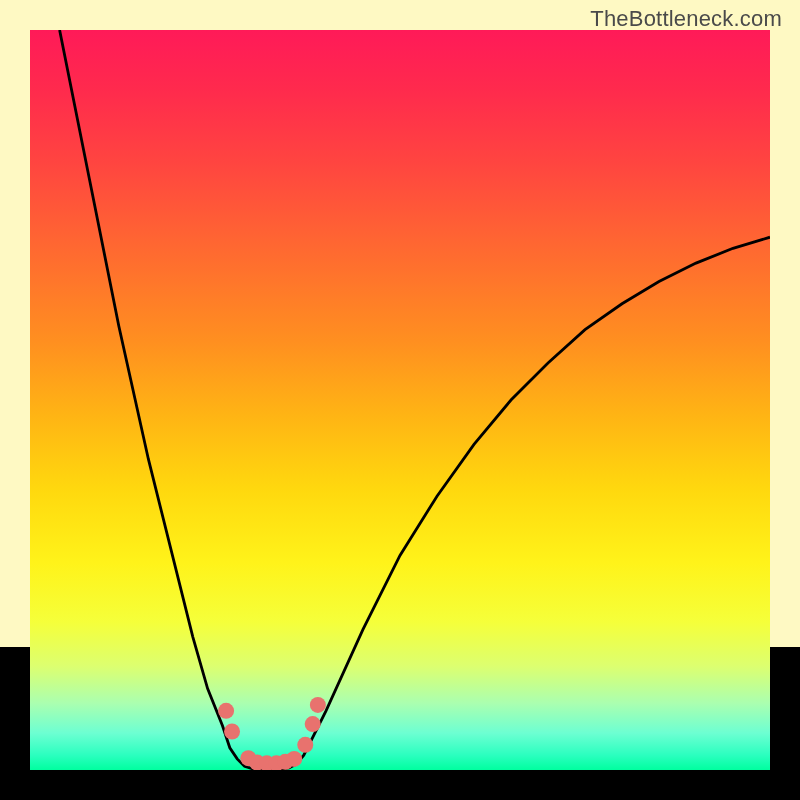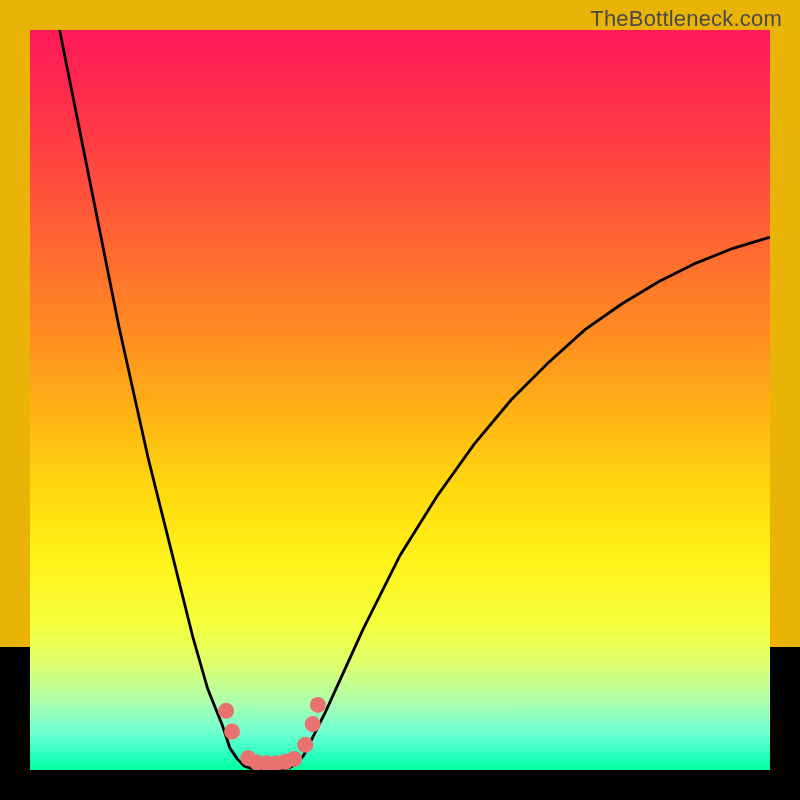--- a/index.html
+++ b/index.html
@@ -8,21 +8,21 @@
     width: 800px;
     height: 800px;
     overflow: hidden;
     background: #000;
     font-family: Arial, Helvetica, sans-serif;
   }
   .frame {
     position: relative;
     width: 800px;
     height: 647px;
-    background: #eab308;
+    background: #fef9c3;
   }
   .plot {
     position: absolute;
     left: 30px;
     top: 30px;
     width: 740px;
     height: 740px;
     background: linear-gradient(to bottom,
       #ff1a58 0%,
       #ff2a4d 8%,

